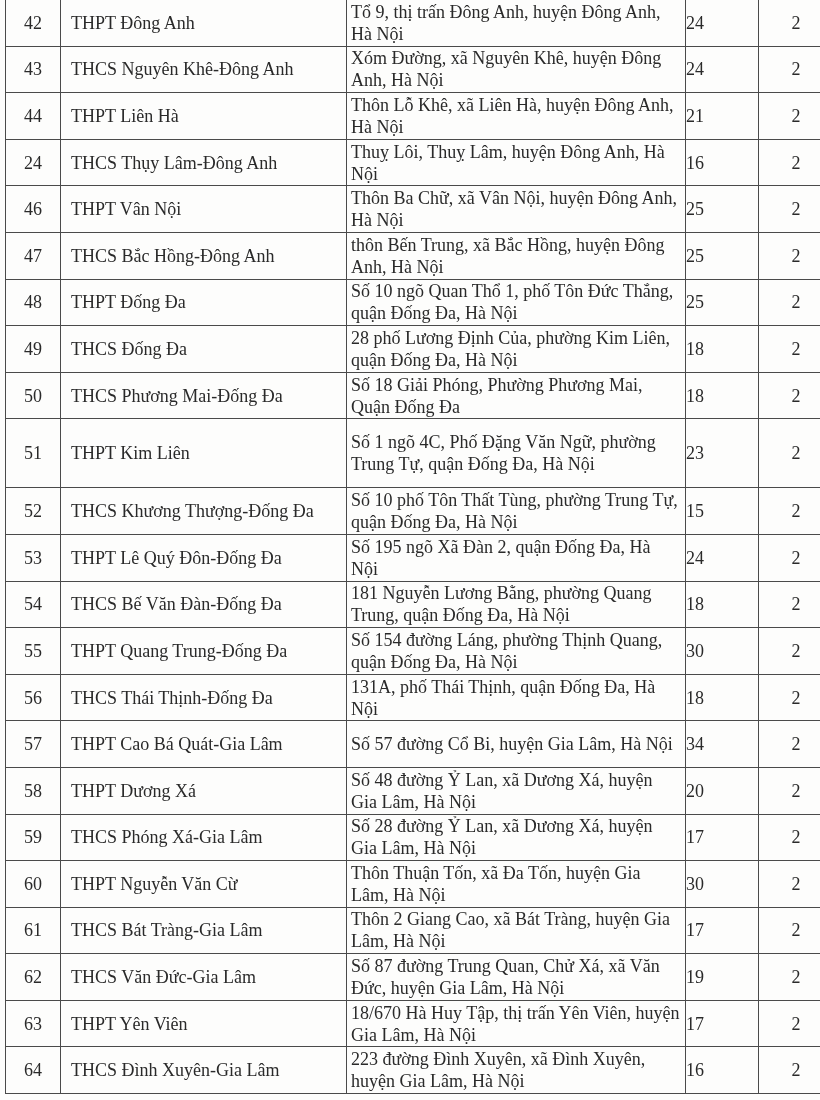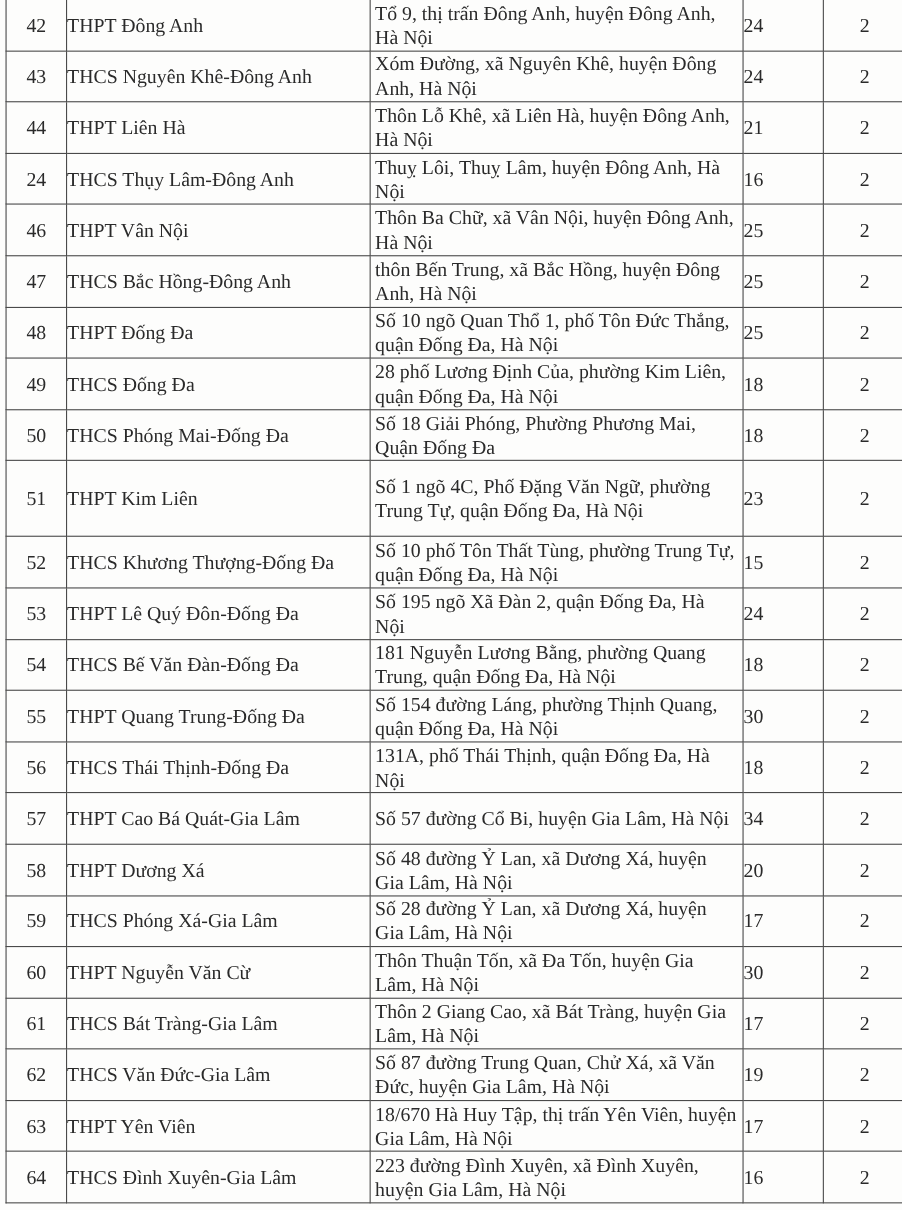--- a/index.html
+++ b/index.html
@@ -27,21 +27,21 @@
     table-layout: fixed;
   }
   td {
     border: 1.5px solid #4a4a4a;
     padding: 0;
     font-size: 18px;
     line-height: 22px;
     vertical-align: middle;
   }
   td.c-no { width: 54px; text-align: center; }
-  td.c-name { width: 275px; }
+  td.c-name { width: 275px; padding-left: 10px; }
   td.c-addr { width: 330px; padding-left: 4px; padding-right: 4px; }
   td.c-num { width: 72px; text-align: left; }
   td.c-cnt { width: 74px; text-align: center; }
   tr { height: 46.6px; }
   tr.tall { height: 69px; }
 </style>
 </head>
 <body>
 
 <div class="sheet">
@@ -99,21 +99,21 @@
         </tr>
       <tr>
           <td class="c-no">49</td>
           <td class="c-name">THCS Đống Đa</td>
           <td class="c-addr">28 phố Lương Định Của, phường Kim Liên, quận Đống Đa, Hà Nội</td>
           <td class="c-num">18</td>
           <td class="c-cnt">2</td>
         </tr>
       <tr>
           <td class="c-no">50</td>
-          <td class="c-name">THCS Phóng Mai-Đống Đa</td>
+          <td class="c-name">THCS Phương Mai-Đống Đa</td>
           <td class="c-addr">Số 18 Giải Phóng, Phường Phương Mai, Quận Đống Đa</td>
           <td class="c-num">18</td>
           <td class="c-cnt">2</td>
         </tr>
       <tr class="tall">
           <td class="c-no">51</td>
           <td class="c-name">THPT Kim Liên</td>
           <td class="c-addr">Số 1 ngõ 4C, Phố Đặng Văn Ngữ, phường Trung Tự, quận Đống Đa, Hà Nội</td>
           <td class="c-num">23</td>
           <td class="c-cnt">2</td>

